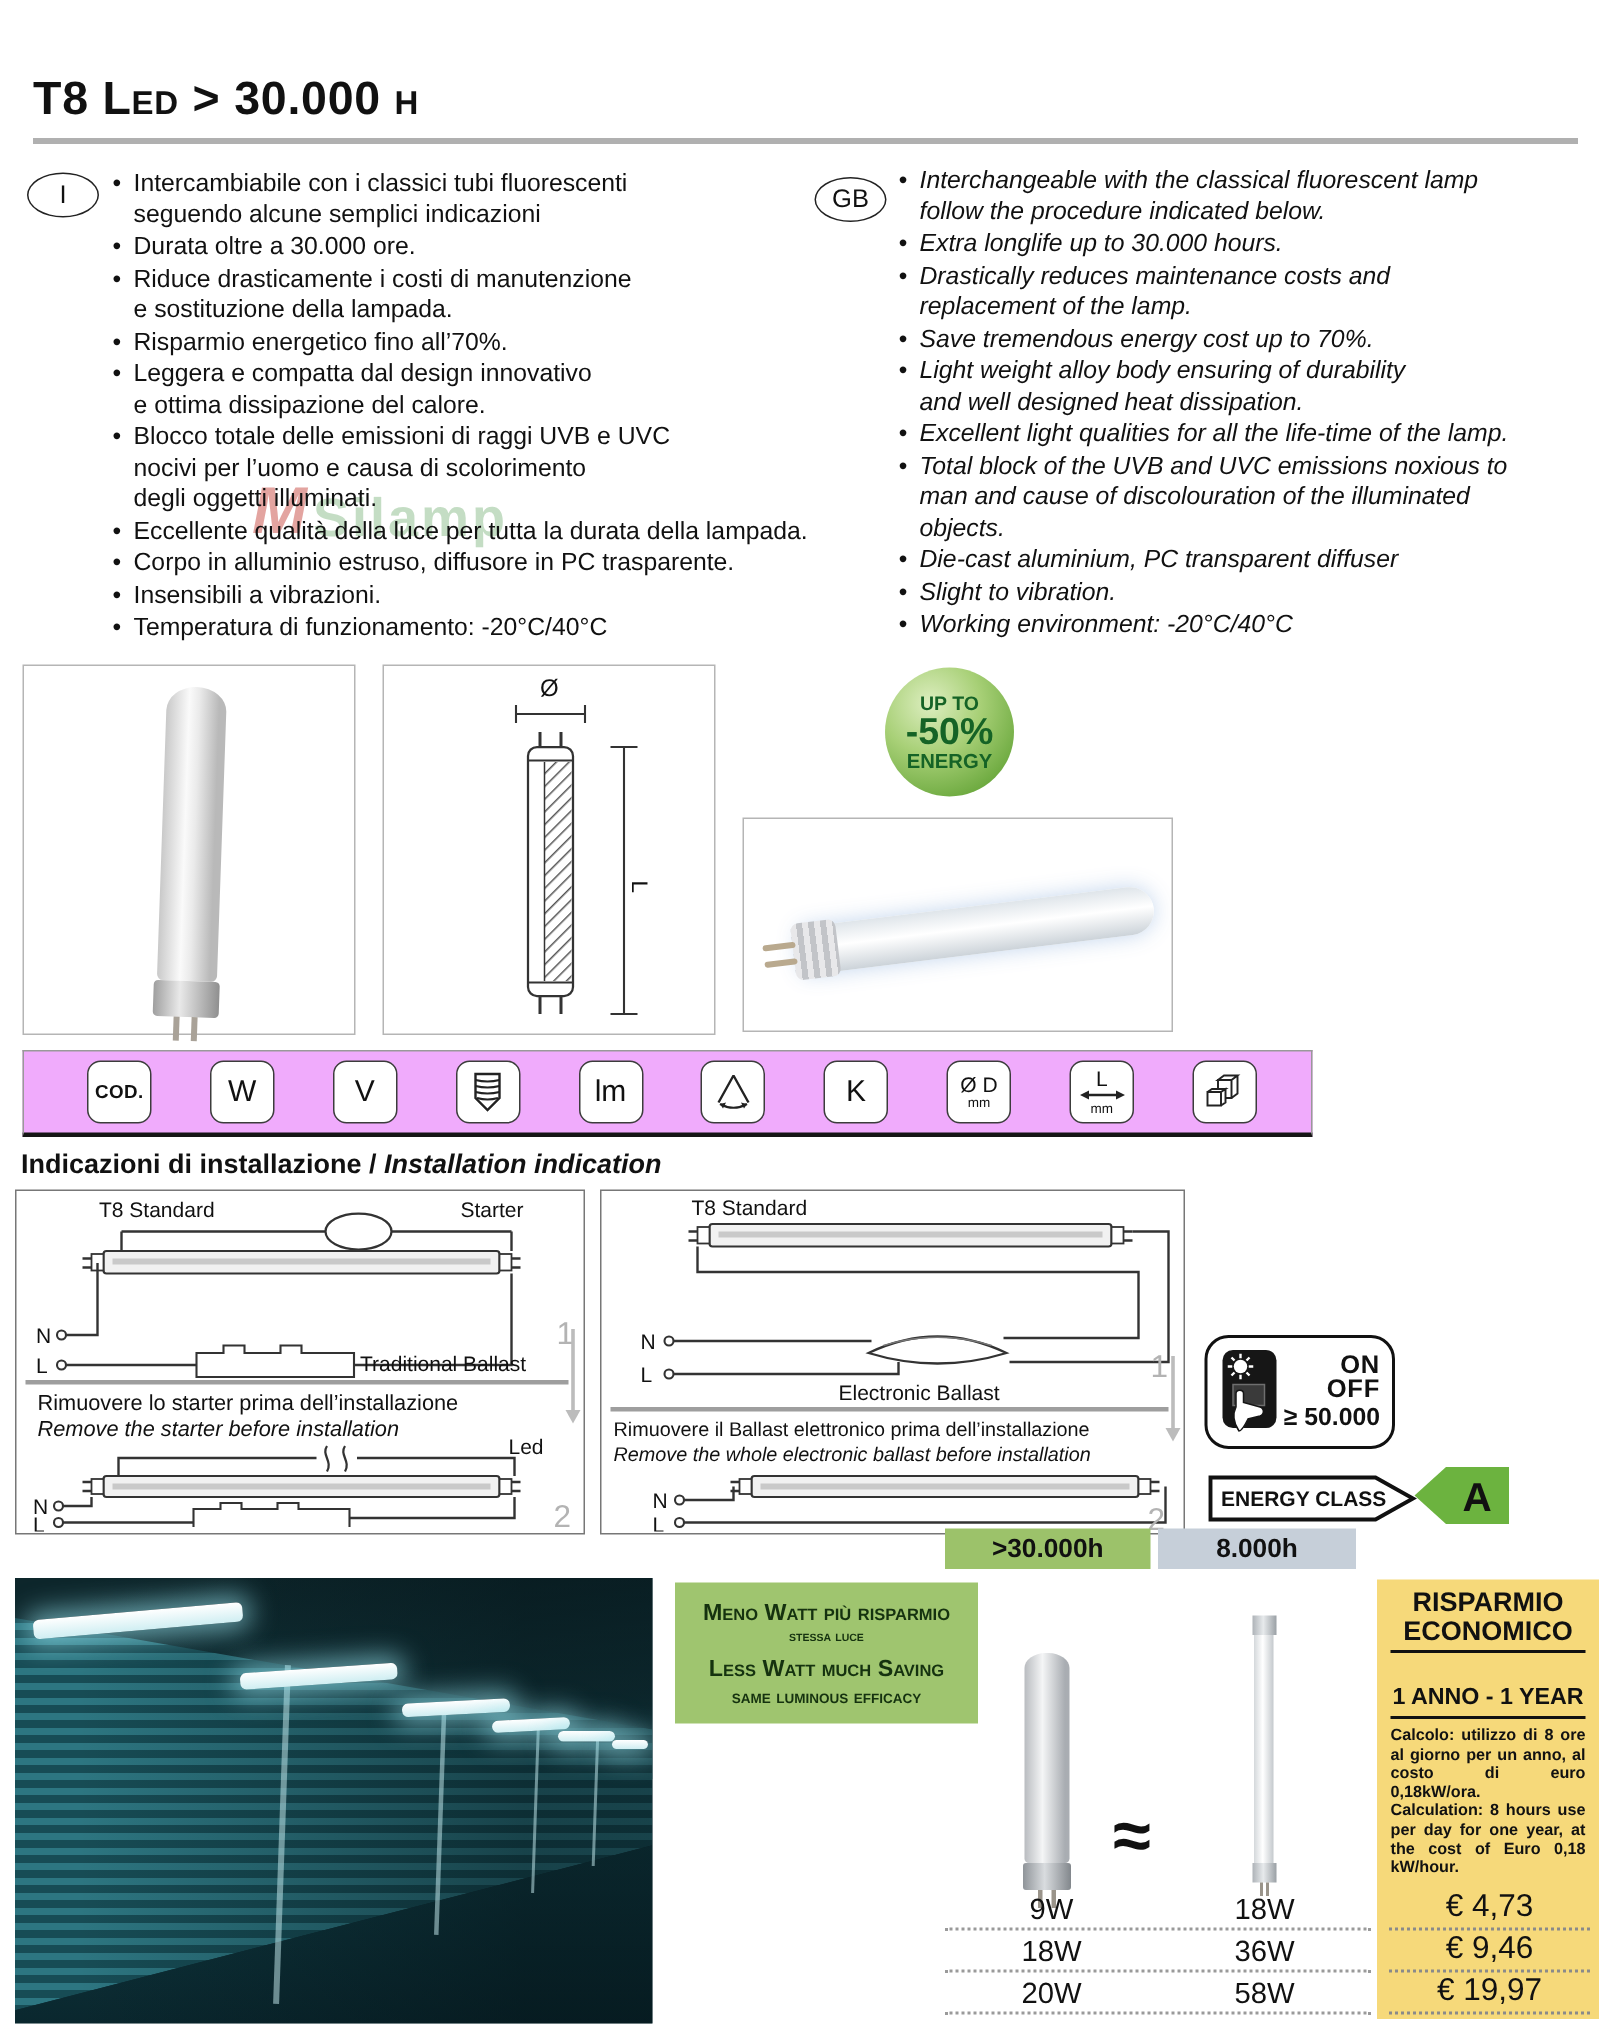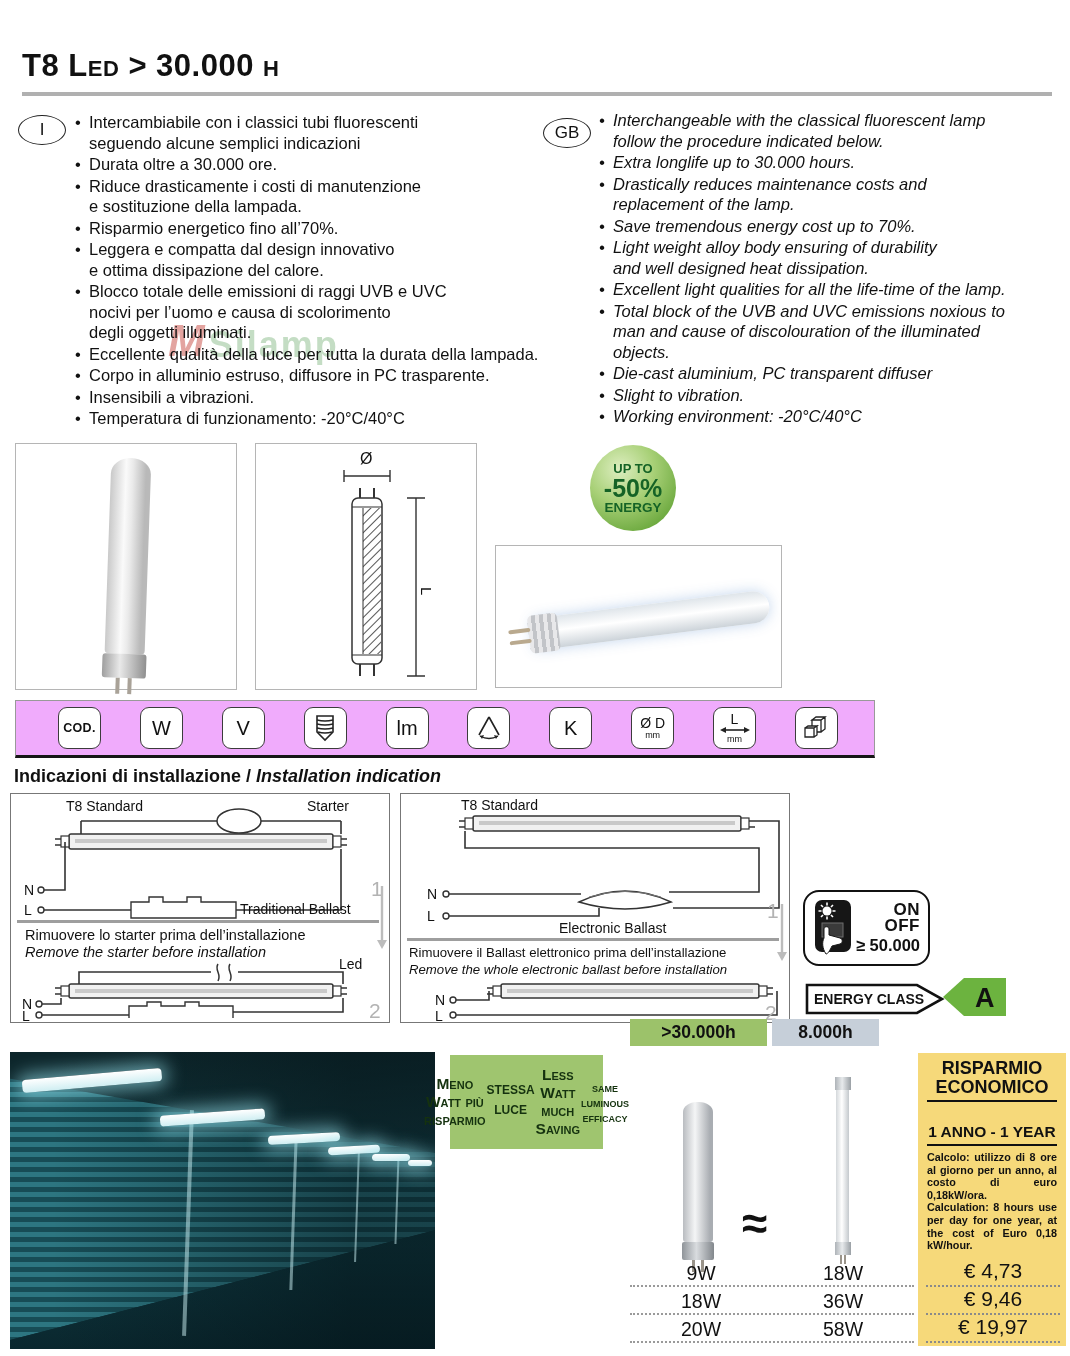--- a/index.html
+++ b/index.html
@@ -99,30 +99,30 @@
   .pg-doors { position:absolute; left:0; top:0; width:100%; height:100%;
       background:repeating-linear-gradient(180deg,#2d7681 0 5px,#174c55 5px 10px);
       clip-path:polygon(0 9%, 100% 34%, 100% 60%, 0 97%); }
   .pg-shade { position:absolute; left:0; top:0; width:100%; height:100%; background:linear-gradient(90deg,rgba(0,0,0,0) 10%,rgba(3,16,20,.5) 80%); }
   .pg-floor { position:absolute; left:0; top:0; width:100%; height:100%;
       background:linear-gradient(180deg,#1c5660,#0e343c 75%,#0a272e); clip-path:polygon(0 97%, 100% 60%, 100% 100%, 0 100%); }
   .pg-post { position:absolute; width:4px; background:rgba(190,225,230,.55); }
   .glight { position:absolute; border-radius:4px; background:linear-gradient(180deg,#ffffff,#cfeef2); box-shadow:0 0 18px 5px rgba(150,225,235,.65); }
 
   
-  .mw-box { position:absolute; left:450px; top:1055px; width:153px; height:94px; background:#9fc56f;
-            display:flex; align-items:center; justify-content:center; gap:1px;
+  .mw-box { position:absolute; left:450px; top:1055px; width:202px; height:94px; background:#9fc56f;
+            display:flex; flex-direction:column; align-items:center; justify-content:center; gap:1px;
             font-variant:small-caps; font-weight:bold; color:#15320f; text-align:center; }
-  .mw-box .l1 { font-size:15.5px; } .mw-box .l2 { font-size:17px; margin-bottom:6px; }
+  .mw-box .l1 { font-size:15.5px; } .mw-box .l2 { font-size:10px; margin-bottom:6px; }
   .mw-box .l3 { font-size:15.5px; } .mw-box .l4 { font-size:13px; }
 
   
   .cmp-head { position:absolute; top:1019px; height:27px; display:flex; align-items:center; justify-content:center; font-size:17.5px; font-weight:600; }
   .head-led { left:630px; width:137px; background:#9cc26a; }
-  .head-fluo { left:772px; width:107px; background:#c6cfd9; }
+  .head-fluo { left:772px; width:132px; background:#c6cfd9; }
 
   
   .cmp-tube-led { position:absolute; left:683px; top:1102px; width:30px; height:140px; border-radius:14px 14px 3px 3px/10px 10px 3px 3px;
       background:linear-gradient(90deg,#b9bcc0,#f4f5f6 40%,#a9adb2 90%); }
   .cmp-tube-led .cap { position:absolute; left:-1px; bottom:-18px; width:32px; height:18px; background:linear-gradient(90deg,#8f9499,#d9dcdf 45%,#82878c); border-radius:2px; }
   .cmp-tube-led .pin { position:absolute; bottom:-30px; width:3px; height:12px; background:#9a948a; }
   .cmp-tube-led .pin.p1 { left:9px; } .cmp-tube-led .pin.p2 { left:18px; }
   .cmp-tube-fluo { position:absolute; left:836px; top:1090px; width:13px; height:152px;
       background:linear-gradient(90deg,#d4d8db,#ffffff 45%,#c4c9cd); }
   .cmp-tube-fluo .cap { position:absolute; left:-1.5px; width:16px; height:13px; background:linear-gradient(90deg,#aeb3b8,#e7eaec 45%,#9aa0a5); }

